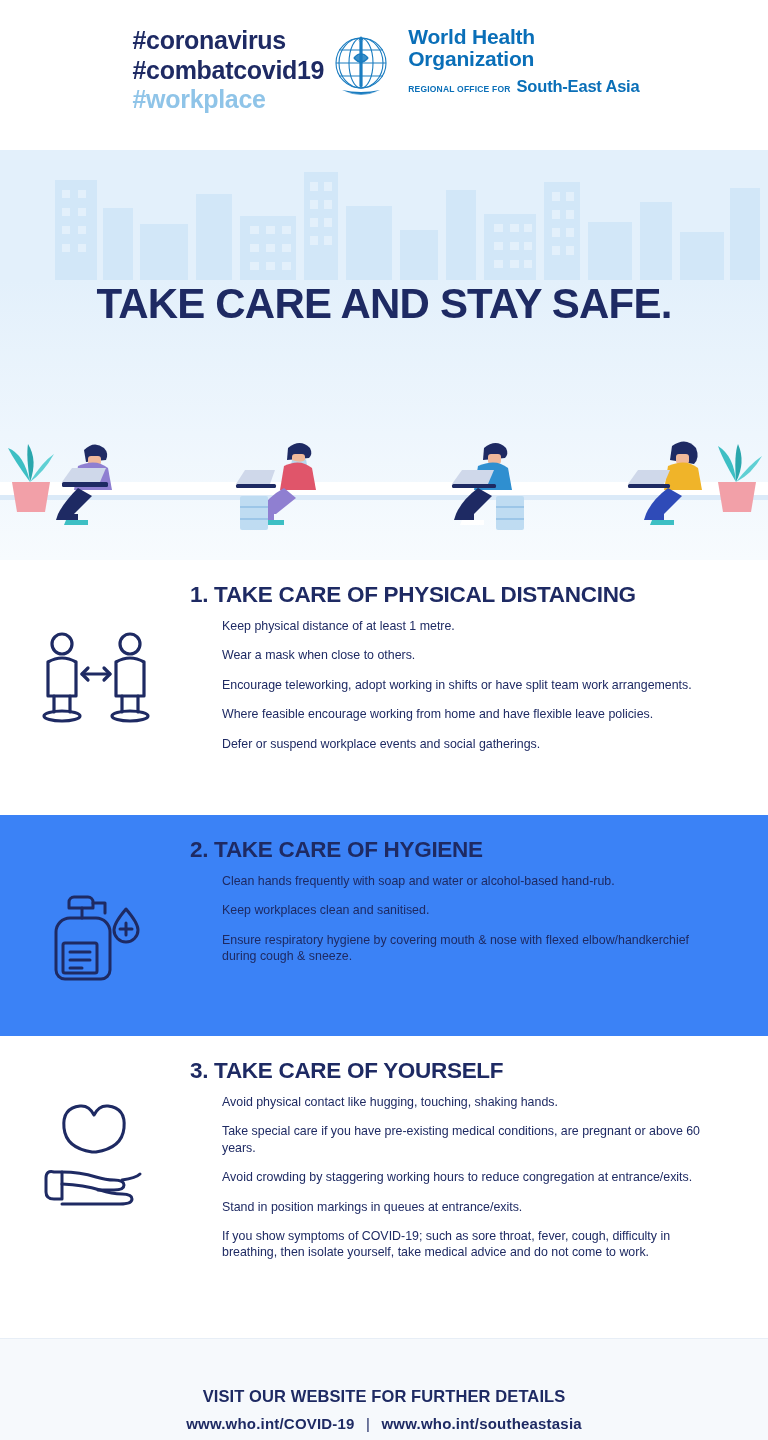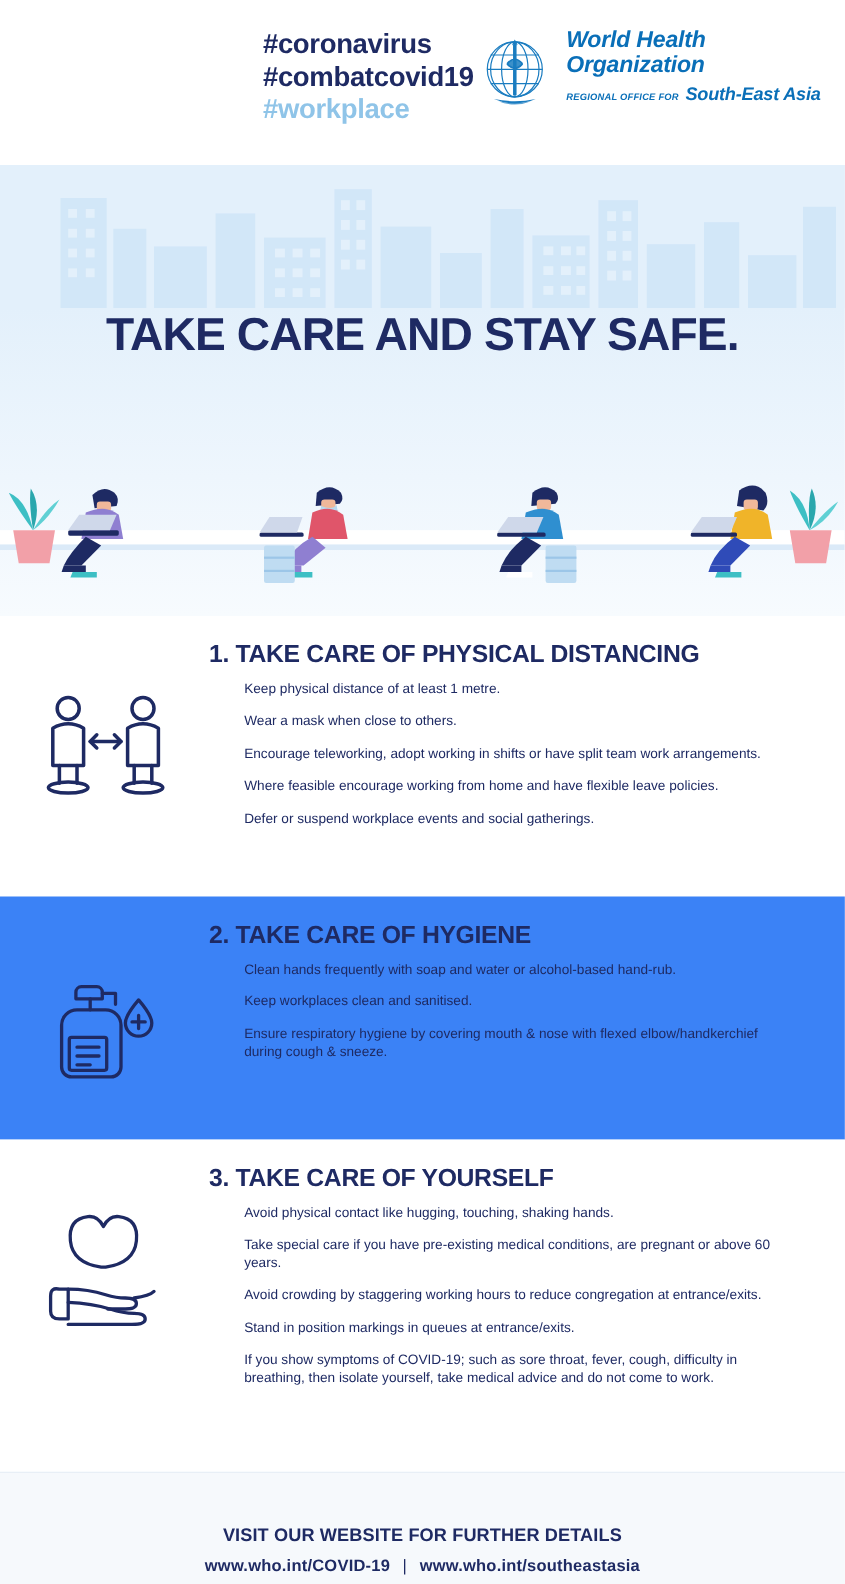--- a/index.html
+++ b/index.html
@@ -15,21 +15,21 @@
     color: #1e2a63;
     position: relative;
   }
   
   .header {
     height: 150px;
     background: #ffffff;
     position: relative;
     display: flex;
     align-items: flex-start;
-    justify-content: flex-end;
+    justify-content: center;
     padding: 26px 22px 0 26px;
     box-sizing: border-box;
   }
   .hashtags {
     font-weight: bold;
     font-size: 25px;
     line-height: 1.18;
     letter-spacing: -0.3px;
   }
   .hashtags .h1 { color: #1e2a63; }
@@ -41,21 +41,20 @@
     gap: 10px;
   }
   .who-emblem {
     width: 74px;
     height: 74px;
     flex: none;
     margin-top: 2px;
   }
   .who-text {
     line-height: 1.06;
-    font-style: italic;
   }
   .who-text .l1 {
     font-size: 21px;
     font-weight: bold;
     color: #0a6fb8;
     letter-spacing: -0.2px;
   }
   .who-text .regional {
     margin-top: 7px;
     display: flex;

